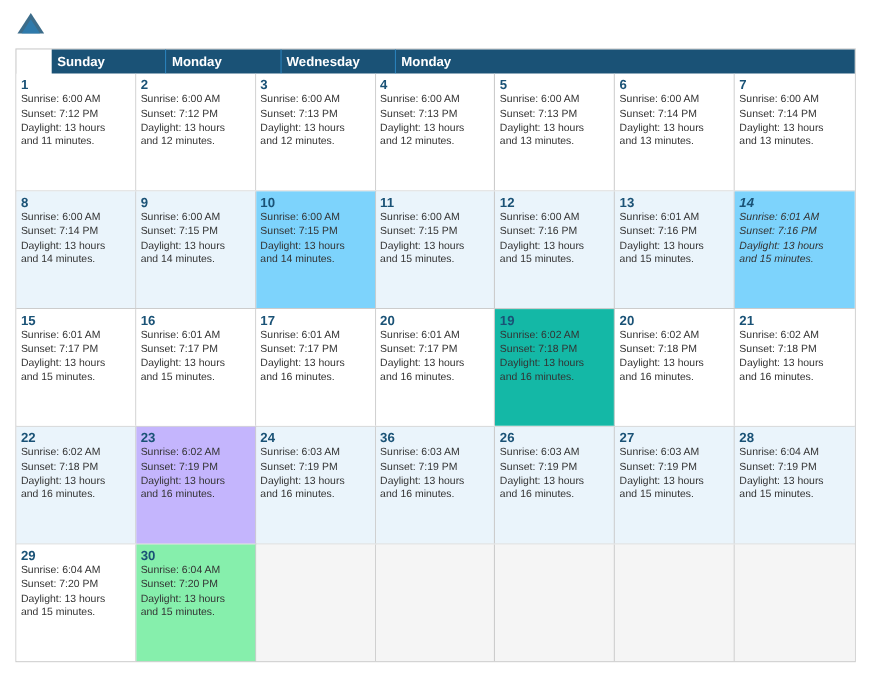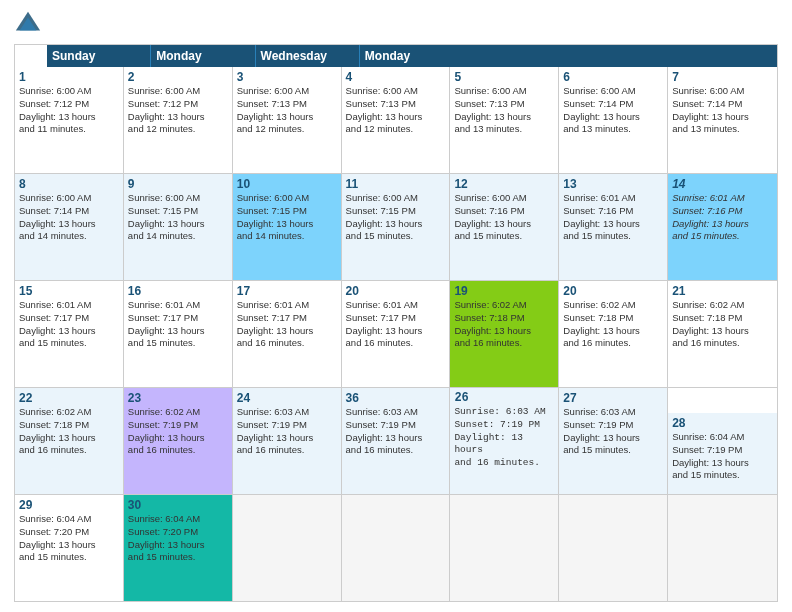--- a/index.html
+++ b/index.html
@@ -278,21 +278,21 @@
 Daylight: 13 hours
 and 16 minutes.</div>
           </div>
           <div class="cal-cell" style="background: rgb(255, 255, 255);">
             <span class="day-num">20</span>
             <div class="day-info" style="white-space: pre-line;">Sunrise: 6:01 AM
 Sunset: 7:17 PM
 Daylight: 13 hours
 and 16 minutes.</div>
           </div>
-          <div class="cal-cell" style="background: #84cc16;">
+          <div class="cal-cell" style="background: #14b8a6;">
             <span class="day-num">19</span>
             <div class="day-info" style="white-space: pre-line;">Sunrise: 6:02 AM
 Sunset: 7:18 PM
 Daylight: 13 hours
 and 16 minutes.</div>
           </div>
           <div class="cal-cell" style="background: rgb(255, 255, 255);">
             <span class="day-num">20</span>
             <div class="day-info" style="white-space: pre-line;">Sunrise: 6:02 AM
 Sunset: 7:18 PM
@@ -329,51 +329,51 @@
 Daylight: 13 hours
 and 16 minutes.</div>
           </div>
           <div class="cal-cell" style="background: rgb(234, 244, 251);">
             <span class="day-num">36</span>
             <div class="day-info" style="white-space: pre-line;">Sunrise: 6:03 AM
 Sunset: 7:19 PM
 Daylight: 13 hours
 and 16 minutes.</div>
           </div>
-          <div class="cal-cell" style="background: rgb(234, 244, 251); font-family: Liberation Mono, monospace;">
+          <div class="cal-cell" style="background: rgb(234, 244, 251);">
             <span class="day-num">26</span>
             <div class="day-info" style="white-space: pre-line;">Sunrise: 6:03 AM
 Sunset: 7:19 PM
 Daylight: 13 hours
 and 16 minutes.</div>
           </div>
           <div class="cal-cell" style="background: rgb(234, 244, 251);">
             <span class="day-num">27</span>
             <div class="day-info" style="white-space: pre-line;">Sunrise: 6:03 AM
 Sunset: 7:19 PM
 Daylight: 13 hours
 and 15 minutes.</div>
           </div>
-          <div class="cal-cell" style="background: rgb(234, 244, 251); margin-top: 25px;">
+          <div class="cal-cell" style="background: rgb(234, 244, 251);">
             <span class="day-num">28</span>
             <div class="day-info" style="white-space: pre-line;">Sunrise: 6:04 AM
 Sunset: 7:19 PM
 Daylight: 13 hours
 and 15 minutes.</div>
           </div>
         </div>
         <div class="cal-week">
           <div class="cal-cell" style="background: rgb(255, 255, 255);">
             <span class="day-num">29</span>
             <div class="day-info" style="white-space: pre-line;">Sunrise: 6:04 AM
 Sunset: 7:20 PM
 Daylight: 13 hours
 and 15 minutes.</div>
           </div>
-          <div class="cal-cell" style="background: #14b8a6;">
+          <div class="cal-cell" style="background: #86efac;">
             <span class="day-num">30</span>
             <div class="day-info" style="white-space: pre-line;">Sunrise: 6:04 AM
 Sunset: 7:20 PM
 Daylight: 13 hours
 and 15 minutes.</div>
           </div>
           <div class="cal-cell empty" style="background: rgb(245, 245, 245);"></div>
           <div class="cal-cell empty" style="background: rgb(245, 245, 245);"></div>
           <div class="cal-cell empty" style="background: rgb(245, 245, 245);"></div>
           <div class="cal-cell empty" style="background: rgb(245, 245, 245);"></div>

